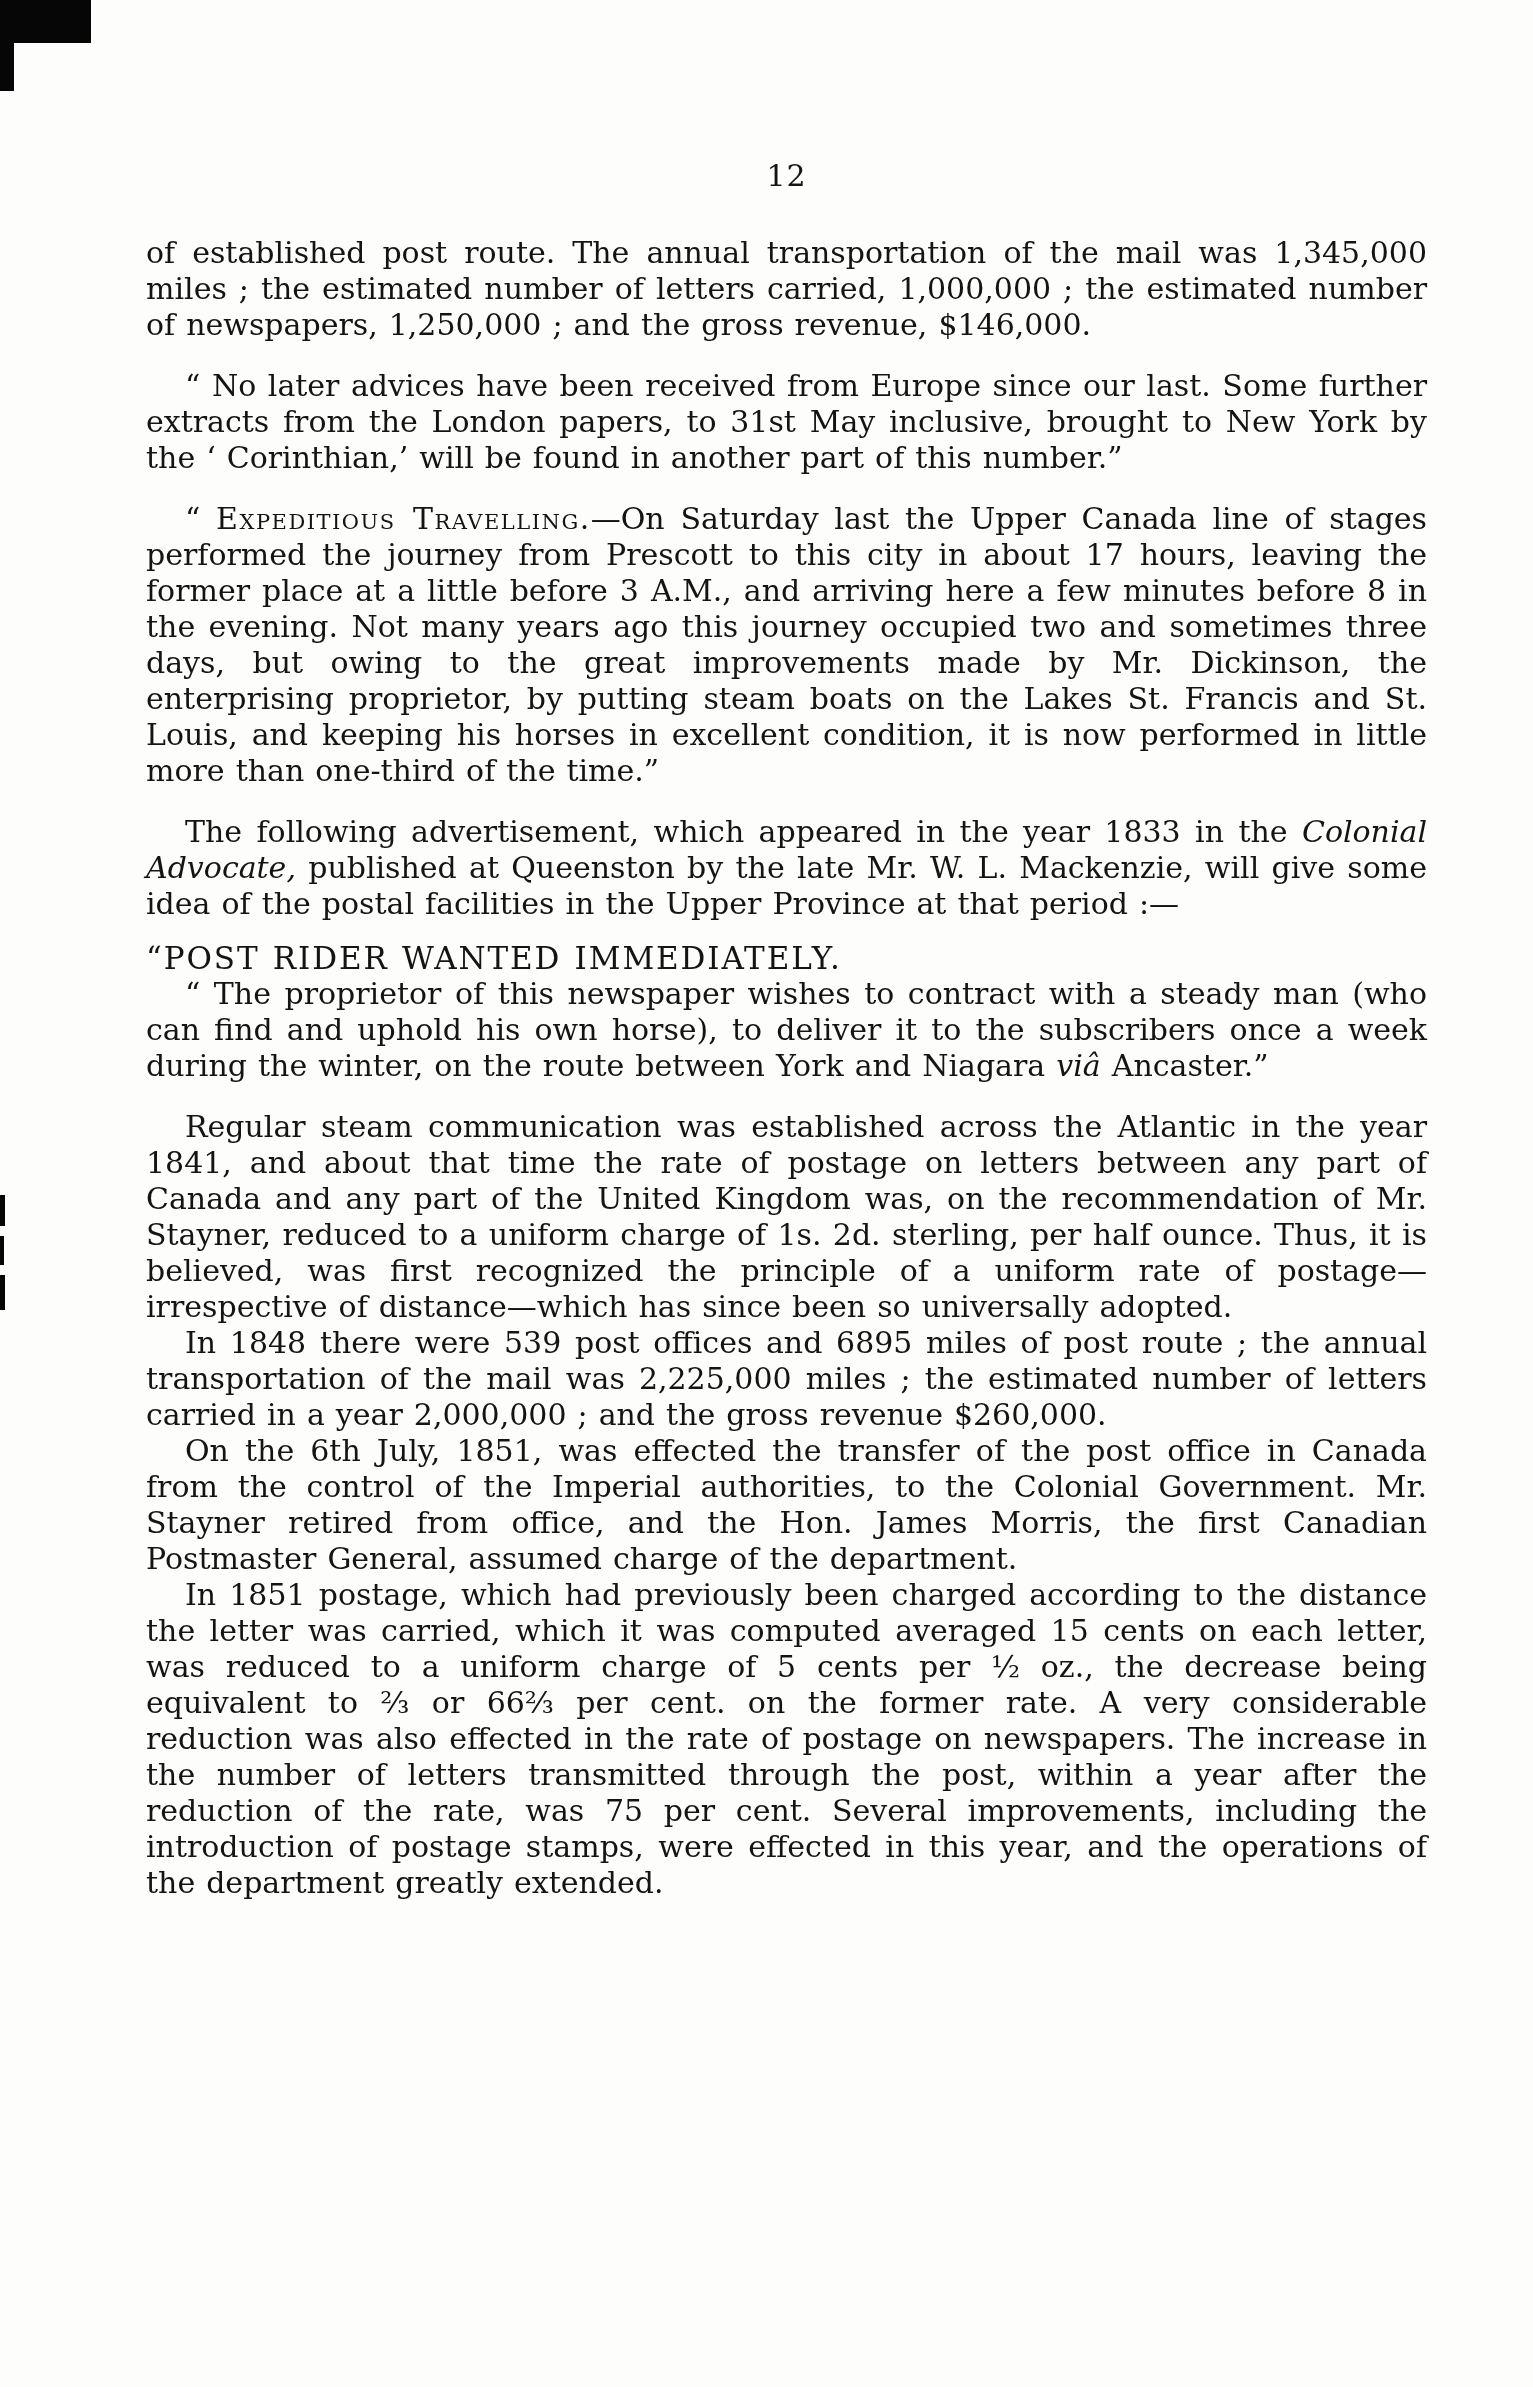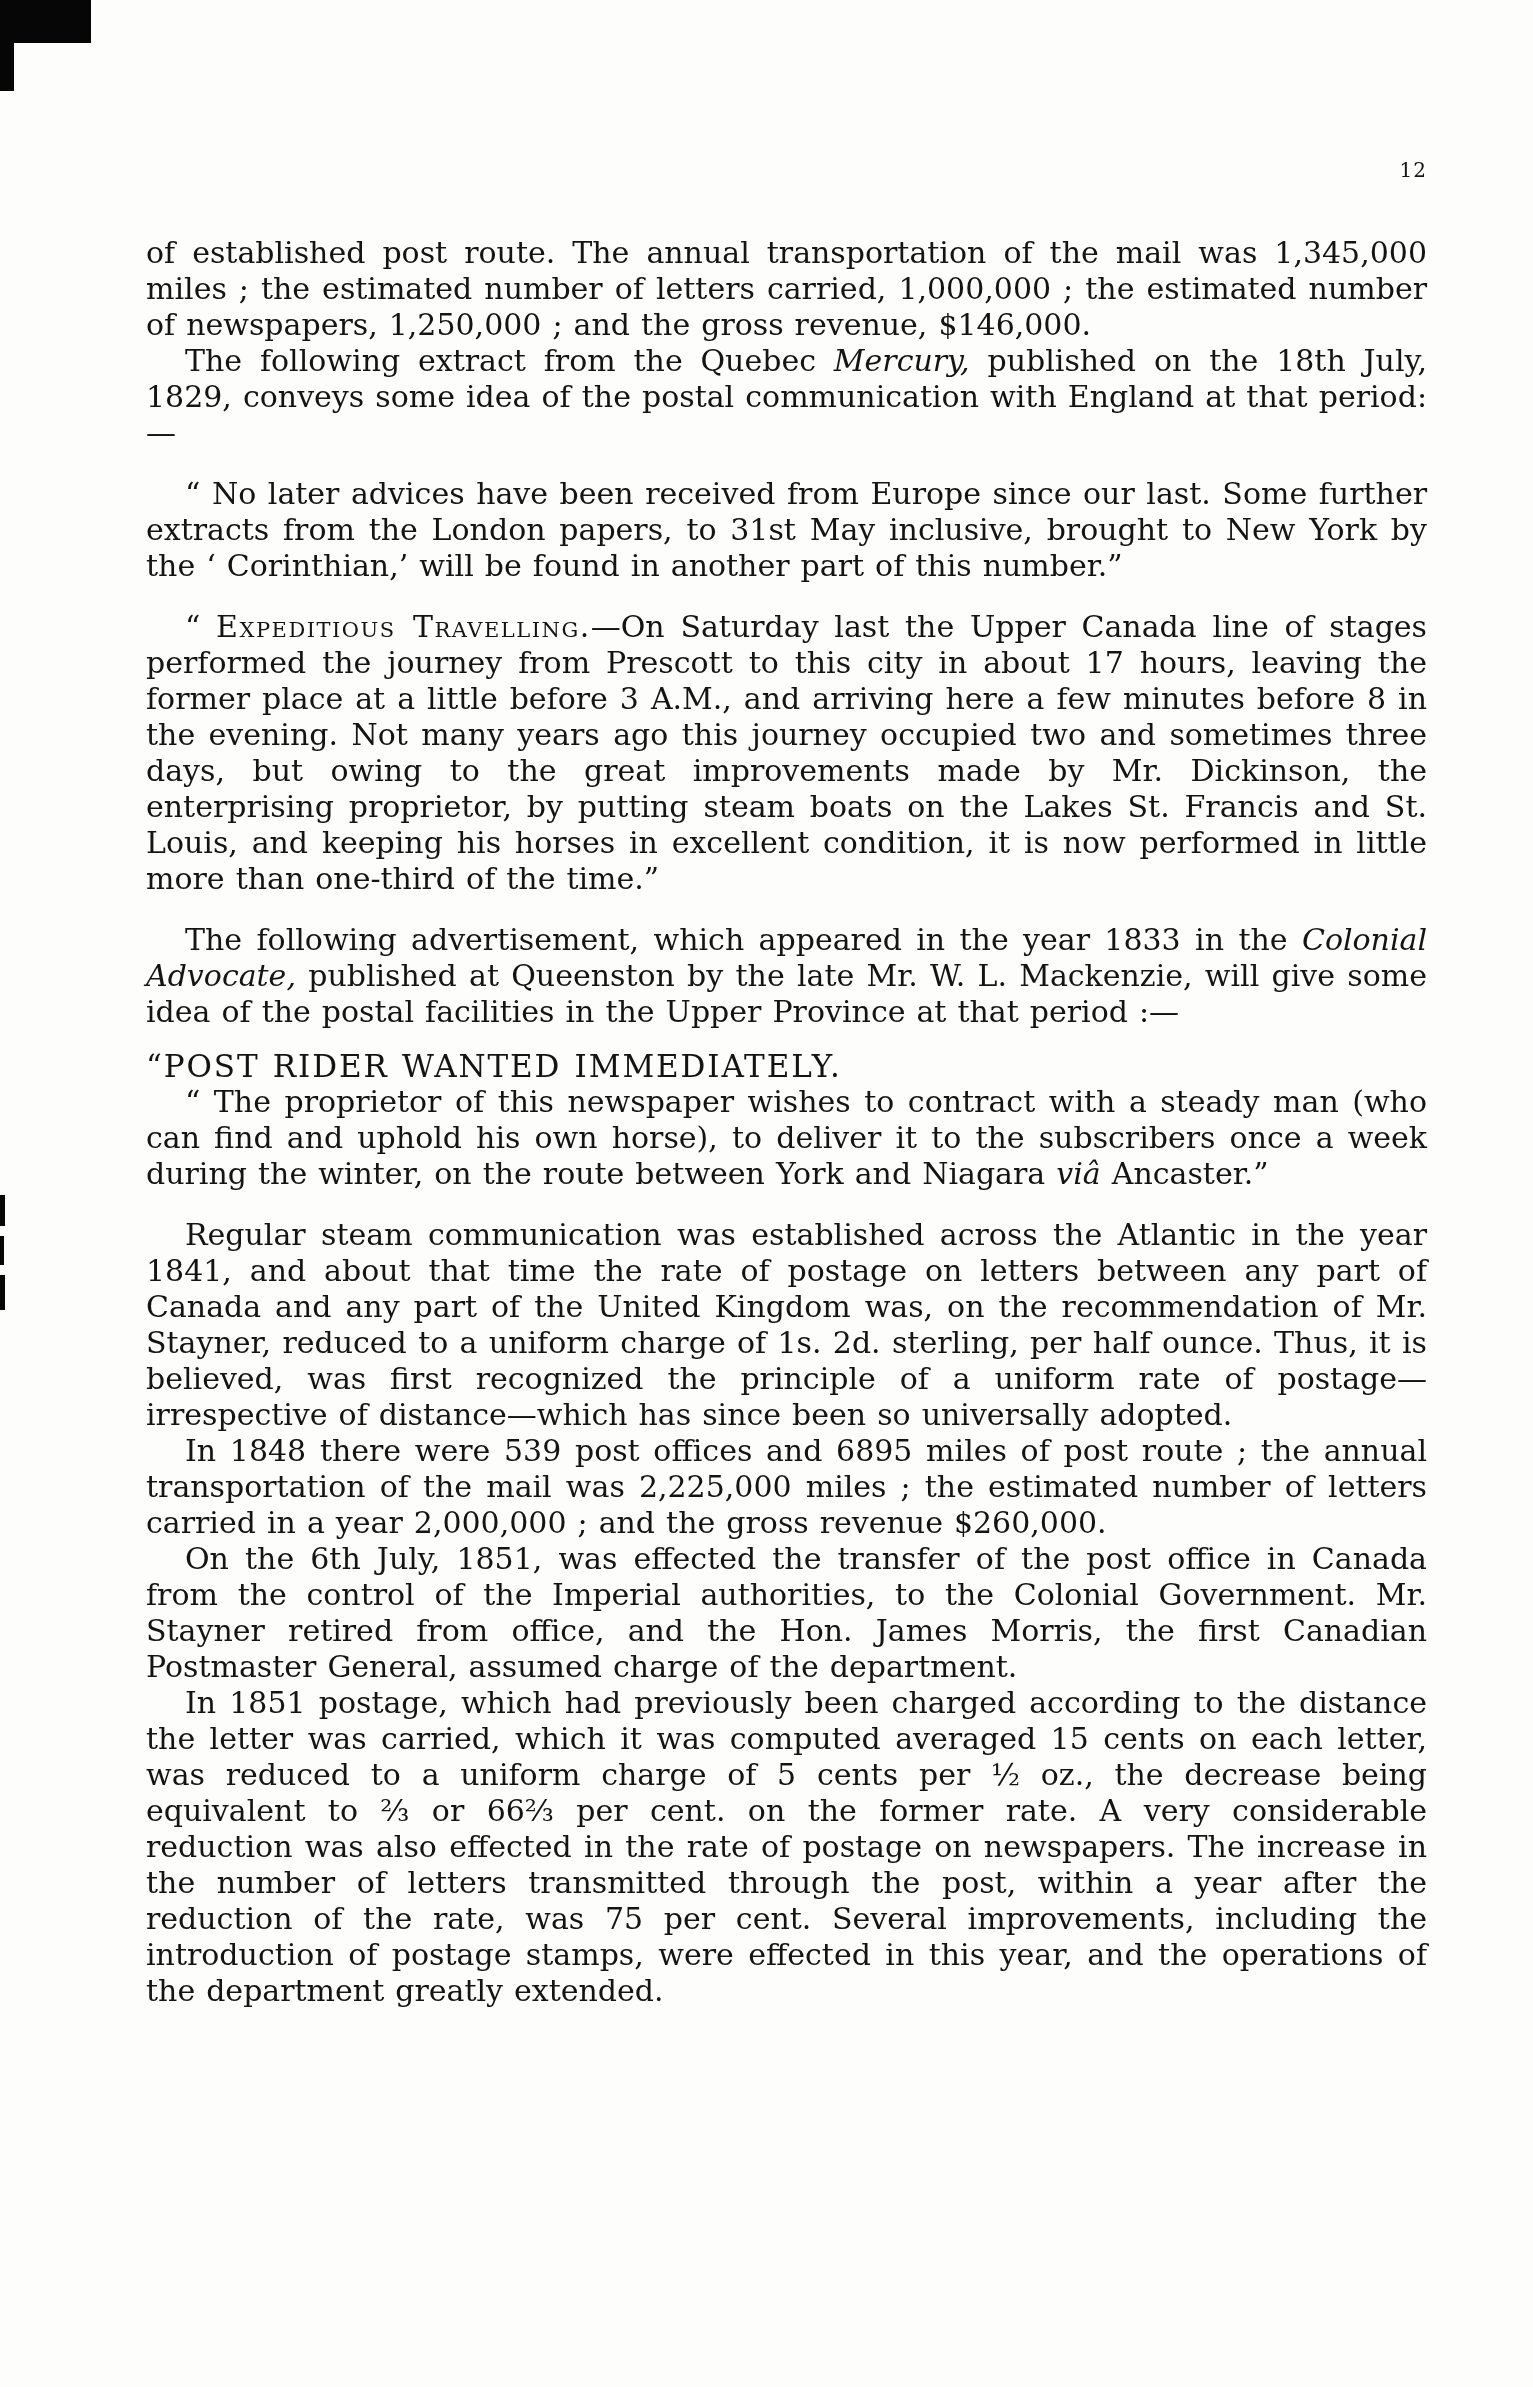--- a/index.html
+++ b/index.html
@@ -11,22 +11,22 @@
     background: #fdfdfc;
     overflow: hidden;
     font-family: "DejaVu Serif", "Liberation Serif", serif;
     color: #141414;
   }
   .page-number {
     position: absolute;
     top: 158px;
     left: 146px;
     width: 1281px;
-    text-align: right;
-    font-size: 20px;
+    text-align: center;
+    font-size: 30px;
     letter-spacing: 1px;
   }
   .text-block {
     position: absolute;
     top: 235px;
     left: 146px;
     width: 1281px;
     font-size: 30px;
     line-height: 36px;
     text-align: justify;
@@ -61,21 +61,20 @@
   <div class="artifact artifact-corner-top"></div>
   <div class="artifact artifact-corner-side"></div>
   <div class="artifact artifact-dash-1"></div>
   <div class="artifact artifact-dash-2"></div>
   <div class="artifact artifact-dash-3"></div>
 
   <div class="page-number">12</div>
 
   <div class="text-block">
     <p class="para no-indent"><span>of established post route. The annual transportation of the mail was 1,345,000 miles ; the estimated number of letters carried, 1,000,000 ; the estimated number of newspapers, 1,250,000 ; and the gross revenue, $146,000.</span></p>
-    <p class="para"><span>The following extract from the Quebec </span><span class="seg-italic">Mercury,</span><span> published on the 18th July, 1829, conveys some idea of the postal communication with England at that period:—</span></p>
     <p class="quote"><span>“ No later advices have been received from Europe since our last. Some further extracts from the London papers, to 31st May inclusive, brought to New York by the ‘ Corinthian,’ will be found in another part of this number.”</span></p>
     <p class="quote"><span>“ </span><span class="seg-smallcaps">Expeditious Travelling.</span><span>—On Saturday last the Upper Canada line of stages performed the journey from Prescott to this city in about 17 hours, leaving the former place at a little before 3 A.M., and arriving here a few minutes before 8 in the evening. Not many years ago this journey occupied two and sometimes three days, but owing to the great improvements made by Mr. Dickinson, the enterprising proprietor, by putting steam boats on the Lakes St. Francis and St. Louis, and keeping his horses in excellent condition, it is now performed in little more than one-third of the time.”</span></p>
     <p class="para"><span>The following advertisement, which appeared in the year 1833 in the </span><span class="seg-italic">Colonial Advocate,</span><span> published at Queenston by the late Mr. W. L. Mackenzie, will give some idea of the postal facilities in the Upper Province at that period :—</span></p>
     <p class="advert-heading"><span>“POST RIDER WANTED IMMEDIATELY.</span></p>
     <p class="para"><span>“ The proprietor of this newspaper wishes to contract with a steady man (who can find and uphold his own horse), to deliver it to the subscribers once a week during the winter, on the route between York and Niagara </span><span class="seg-italic">viâ</span><span> Ancaster.”</span></p>
     <p class="para gap-top"><span>Regular steam communication was established across the Atlantic in the year 1841, and about that time the rate of postage on letters between any part of Canada and any part of the United Kingdom was, on the recommendation of Mr. Stayner, reduced to a uniform charge of 1s. 2d. sterling, per half ounce. Thus, it is believed, was first recognized the principle of a uniform rate of postage—irrespective of distance—which has since been so universally adopted.</span></p>
     <p class="para"><span>In 1848 there were 539 post offices and 6895 miles of post route ; the annual transportation of the mail was 2,225,000 miles ; the estimated number of letters carried in a year 2,000,000 ; and the gross revenue $260,000.</span></p>
     <p class="para"><span>On the 6th July, 1851, was effected the transfer of the post office in Canada from the control of the Imperial authorities, to the Colonial Government. Mr. Stayner retired from office, and the Hon. James Morris, the first Canadian Postmaster General, assumed charge of the department.</span></p>
     <p class="para"><span>In 1851 postage, which had previously been charged according to the distance the letter was carried, which it was computed averaged 15 cents on each letter, was reduced to a uniform charge of 5 cents per ½ oz., the decrease being equivalent to ⅔ or 66⅔ per cent. on the former rate. A very considerable reduction was also effected in the rate of postage on newspapers. The increase in the number of letters transmitted through the post, within a year after the reduction of the rate, was 75 per cent. Several improvements, including the introduction of postage stamps, were effected in this year, and the operations of the department greatly extended.</span></p>
   </div>

